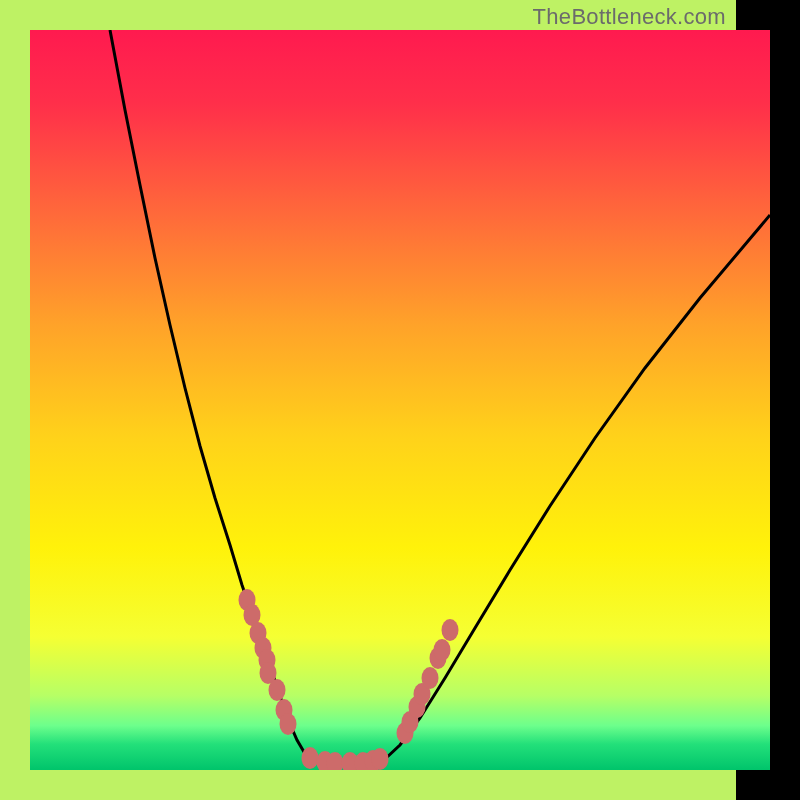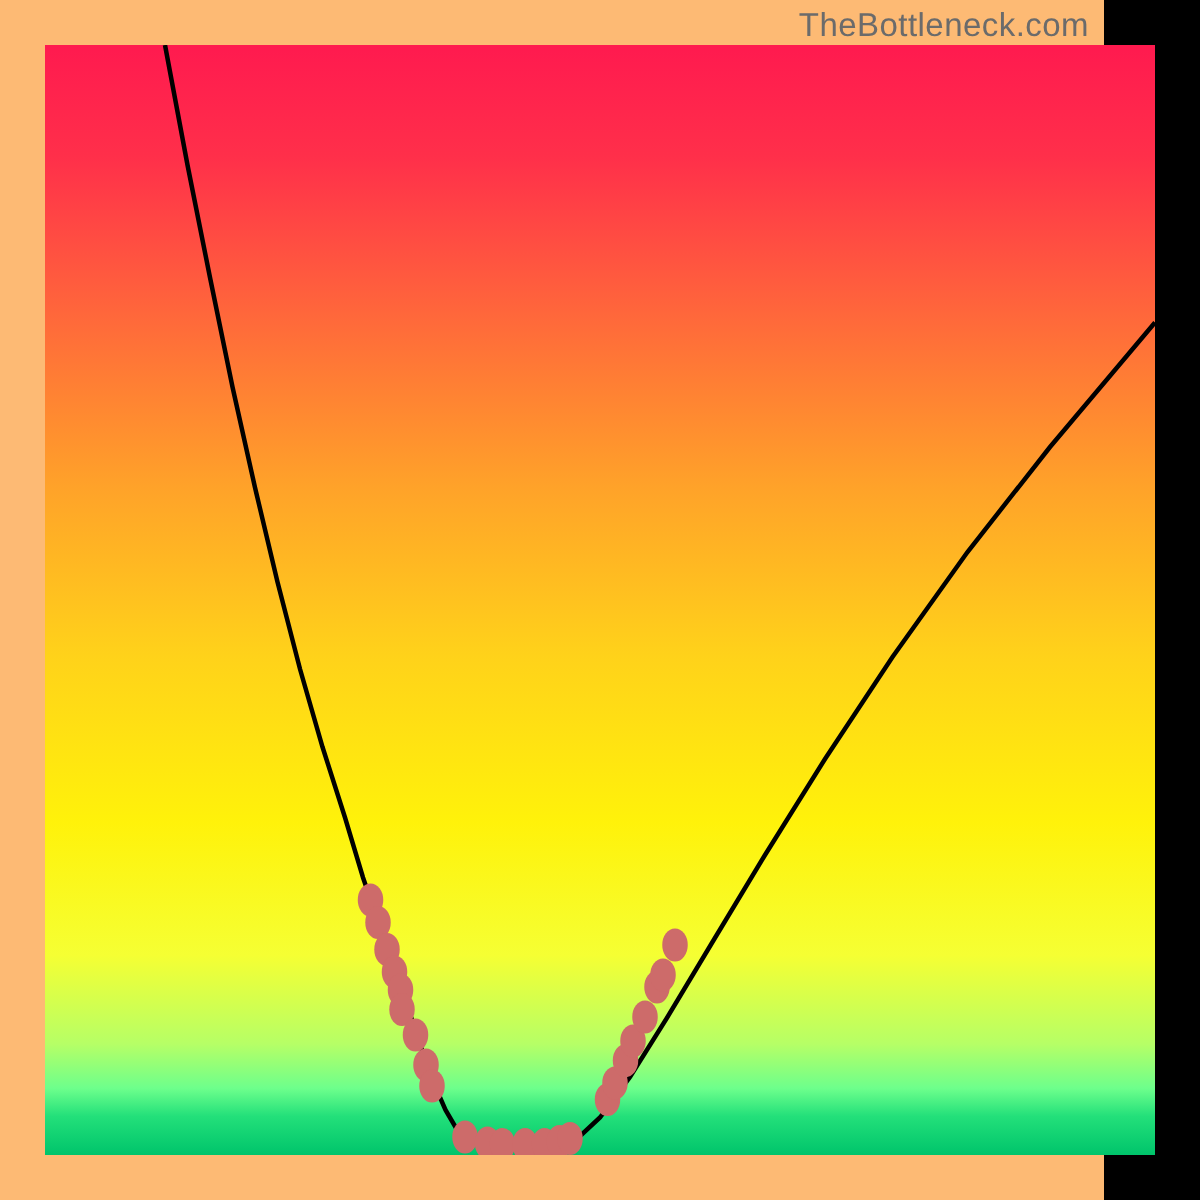--- a/index.html
+++ b/index.html
@@ -9,21 +9,21 @@
     height: 800px;
     overflow: hidden;
     background: #000;
     font-family: Arial, Helvetica, sans-serif;
   }
   .frame {
     position: absolute;
     left: 0; top: 0;
     width: 736px;
     height: 800px;
-    background: #fdba74;
+    background: #bef264;
   }
   .plot {
     position: absolute;
     left: 30px;
     top: 30px;
     width: 740px;
     height: 740px;
     overflow: hidden;
   }
   .grad {

